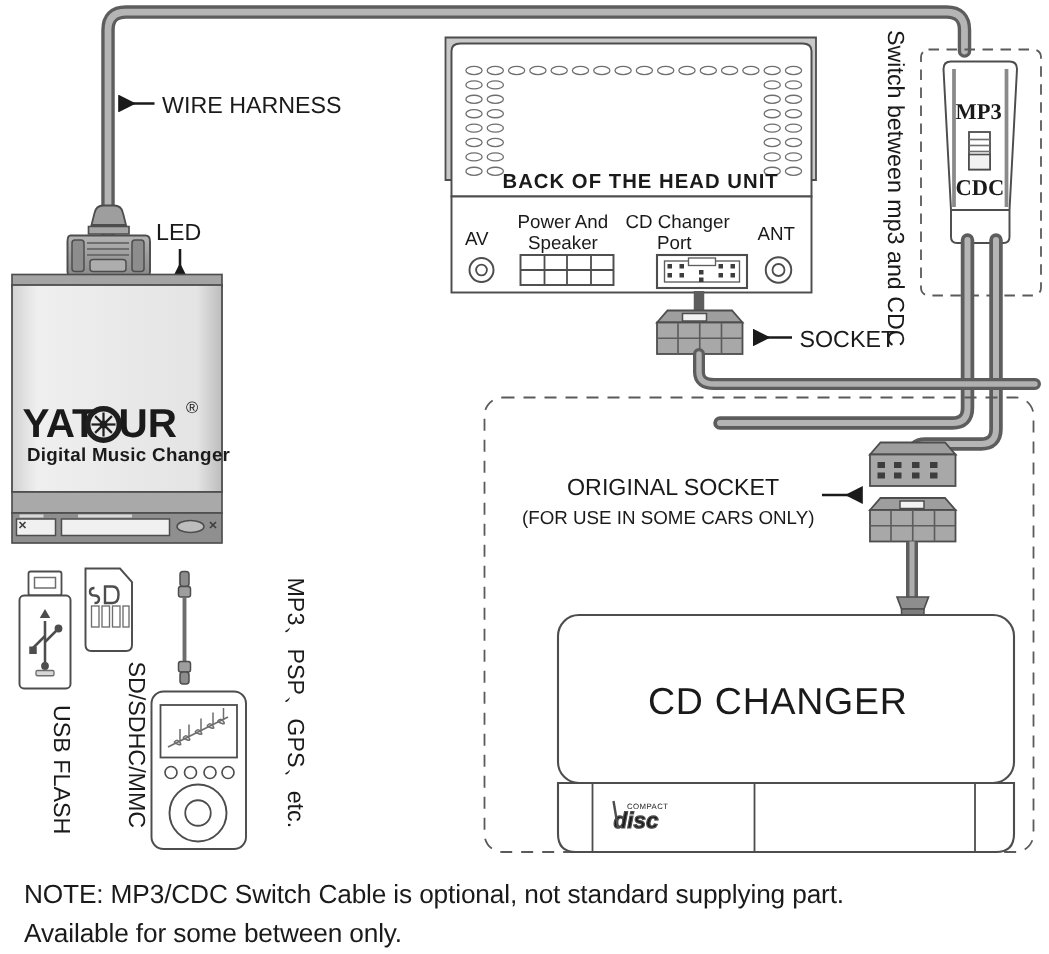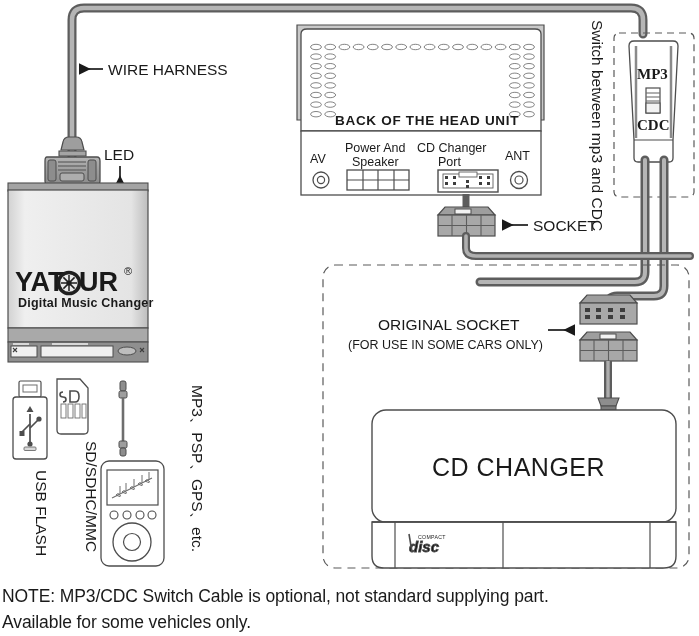--- a/index.html
+++ b/index.html
@@ -25,21 +25,21 @@
   .note-block {
     position: absolute;
     left: 2px;
     top: 583px;
     width: 695px;
     font-size: 17.5px;
     line-height: 26px;
     color: #1a1a1a;
     letter-spacing: -0.1px;
   }
-  .note-line { display: block; white-space: nowrap; }
+  .note-line { display: block; white-space: nowrap; margin-left: 14px; }
   text { font-family: "Liberation Sans", sans-serif; fill: #1a1a1a; }
   .lbl { font-size: 15.5px; }
   .lbl-bold { font-size: 13.5px; font-weight: bold; letter-spacing: 0.7px; }
   .lbl-small { font-size: 12.5px; }
   .lbl-rot { font-size: 15.5px; }
   .lbl-serif { font-family: "Liberation Serif", serif; font-weight: bold; font-size: 15px; }
   .lbl-cdch { font-size: 25px; letter-spacing: 0.5px; }
   .lbl-brand { font-family: "Liberation Sans", sans-serif; font-weight: bold; }
 </style>
 </head>
@@ -412,16 +412,16 @@
       <g>
         <circle cx="132" cy="542" r="19" fill="none" stroke="#4d4d4d" stroke-width="1.3"></circle>
         <circle cx="132" cy="542" r="8.5" fill="none" stroke="#4d4d4d" stroke-width="1.2"></circle>
       </g>
       <text class="lbl" transform="translate(192,385) rotate(90)">MP3、PSP、GPS、etc.</text>
     </g>
   </svg>
 
   <div class="note-block">
     <span class="note-line">NOTE: MP3/CDC Switch Cable is optional, not standard supplying part.</span>
-    <span class="note-line">Available for some vehicles only.</span>
+    <span class="note-line">Available for some between only.</span>
   </div>
 
 </div>
 
 </body></html>

